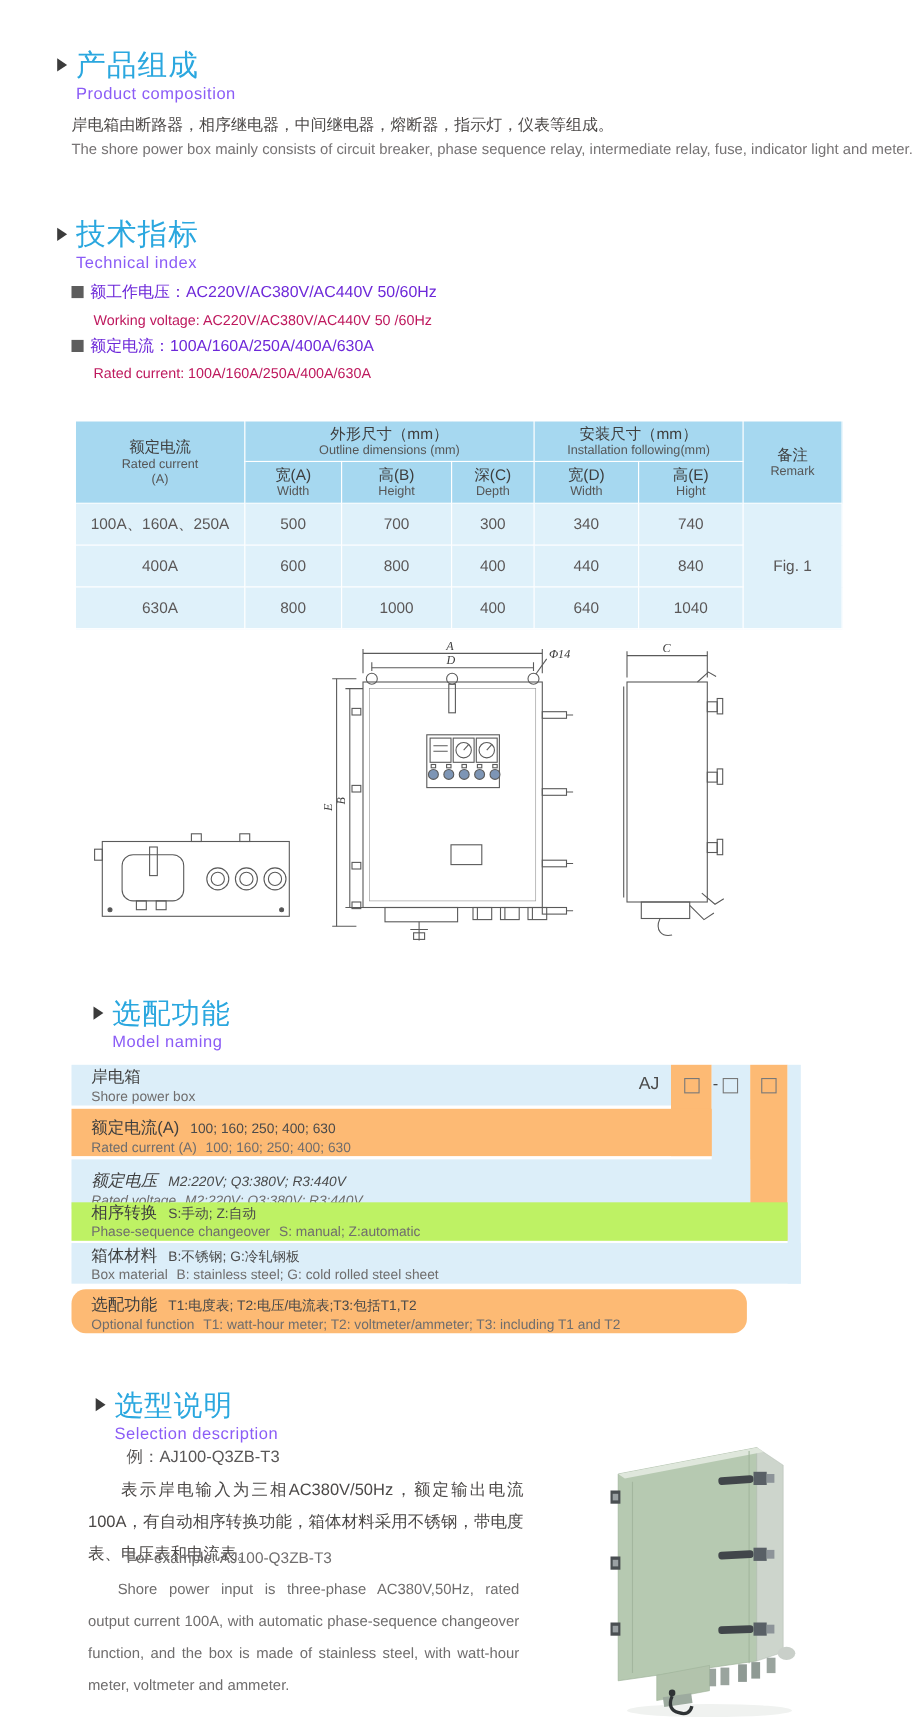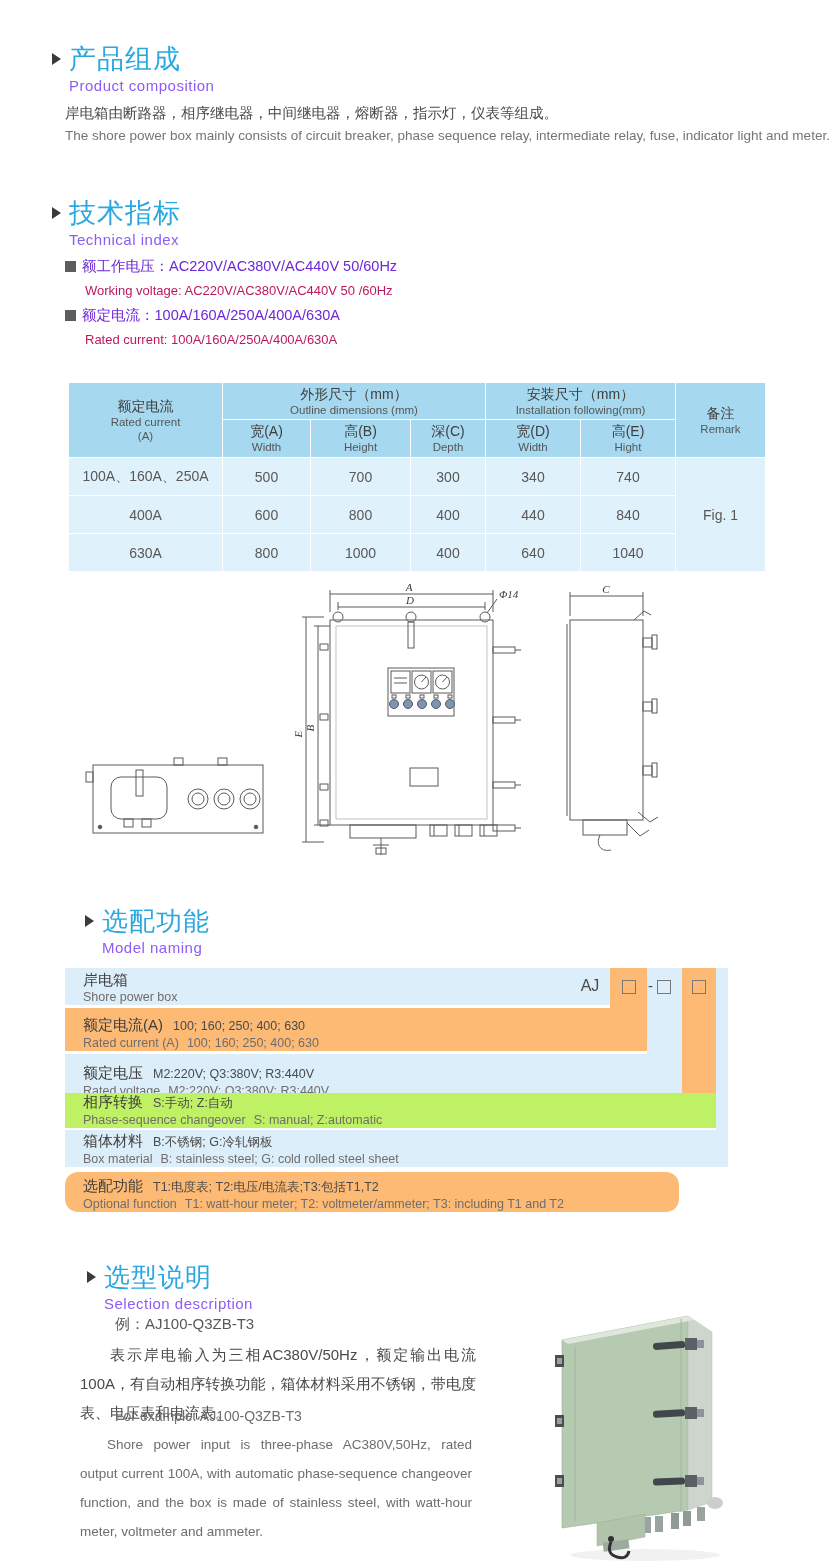--- a/index.html
+++ b/index.html
@@ -289,21 +289,21 @@
     <div class="stripe bg-blue" style="left:651px;width:12px;height:199px;"></div>
 
     <div class="nrow bg-blue" style="top:0;height:37px;width:545px;">
       <div class="nl1">岸电箱</div>
       <div class="nl2">Shore power box</div>
     </div>
     <div class="nrow bg-gray" style="top:40px;height:43px;width:582px;">
       <div class="nl1"><span>额定电流(A)</span><span class="val">100; 160; 250; 400; 630</span></div>
       <div class="nl2"><span>Rated current (A)</span><span class="val">100; 160; 250; 400; 630</span></div>
     </div>
-    <div class="nrow bg-blue" style="top:86px;height:45px;width:617px;">
+    <div class="nrow bg-blue" style="top:86px;height:45px;width:617px;font-style:italic;">
       <div class="nl1"><span>额定电压</span><span class="val">M2:220V;  Q3:380V;  R3:440V</span></div>
       <div class="nl2"><span>Rated voltage</span><span class="val">M2:220V;  Q3:380V;  R3:440V</span></div>
     </div>
     <div class="nrow bg-lgray" style="top:125px;height:35px;width:651px;">
       <div class="nl1"><span>相序转换</span><span class="val">S:手动; Z:自动</span></div>
       <div class="nl2"><span>Phase-sequence changeover</span><span class="val">S: manual;  Z:automatic</span></div>
     </div>
     <div class="nrow bg-blue" style="top:162px;height:37px;width:663px;">
       <div class="nl1"><span>箱体材料</span><span class="val">B:不锈钢;  G:冷轧钢板</span></div>
       <div class="nl2"><span>Box material</span><span class="val">B: stainless steel; G: cold rolled steel sheet</span></div>

